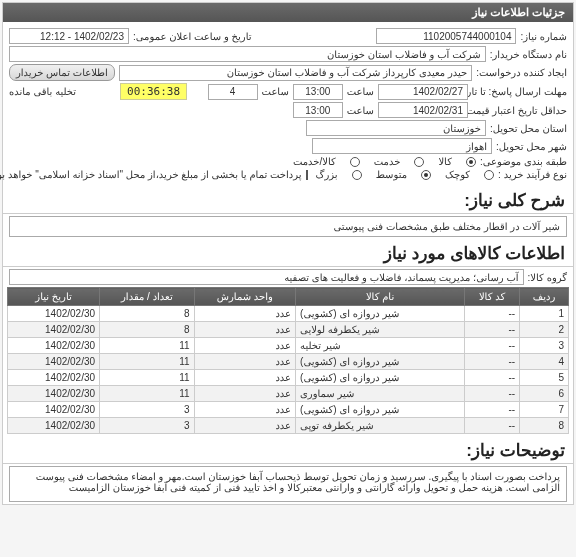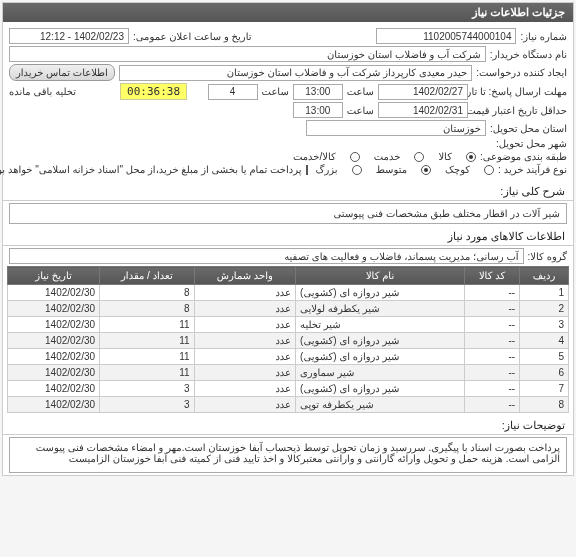--- a/index.html
+++ b/index.html
@@ -90,22 +90,22 @@
     background:#333;
     border-radius:50%;
     top:2px; left:2px;
   }
   .checkbox {
     width:10px;height:10px;
     border:1px solid #555;
     display:inline-block;
   }
   .section-title {
-    font-weight: normal;
-    font-size: 11px;
+    font-weight: bold;
+    font-size: 17px;
     padding: 4px 8px 2px;
     border-bottom: 1px solid #ccc;
     color:#222;
   }
   .desc-box {
     border: 1px solid #aaa;
     background: #fff;
     margin: 2px 6px;
     padding: 4px 6px;
     min-height: 20px;
@@ -181,20 +181,21 @@
       <span class="val sm">13:00</span>
     </div>
 
     <div class="row">
       <span class="lbl">استان محل تحویل:</span>
       <span class="val" style="width:180px">خوزستان</span>
     </div>
 
     <div class="row">
       <span class="lbl">شهر محل تحویل:</span>
+      <span class="val" style="width:180px">اهواز</span>
     </div>
 
     <div class="row">
       <span class="lbl">طبقه بندی موضوعی:</span>
       <div class="radiogrp">
         <span class="radio-item">
             <span class="radio checked"></span>
             <span>کالا</span>
           </span>
         <span class="radio-item">

